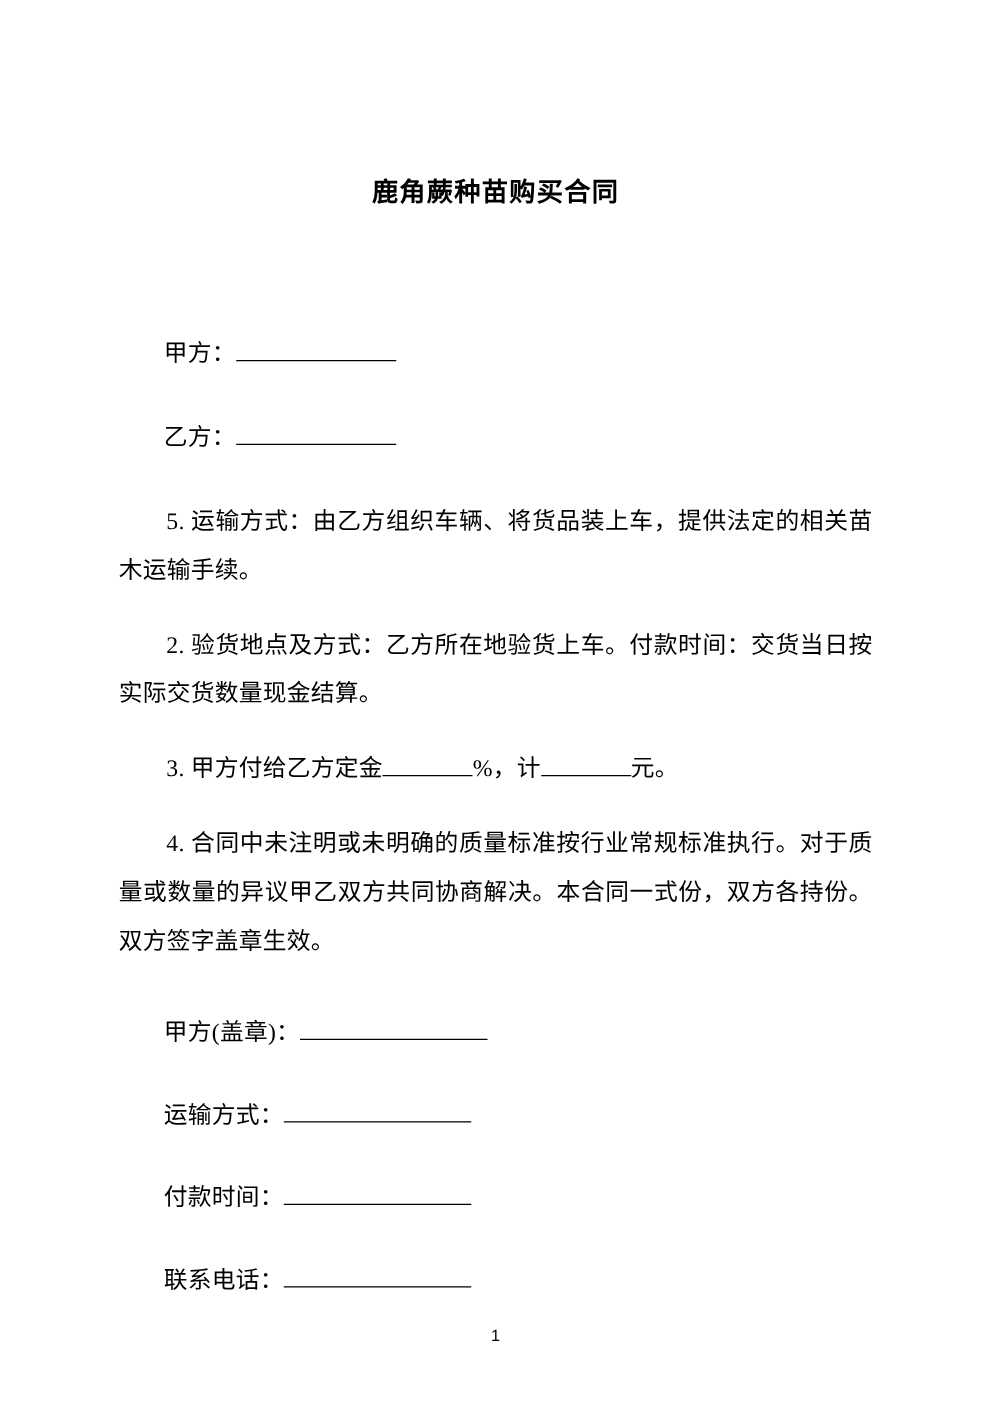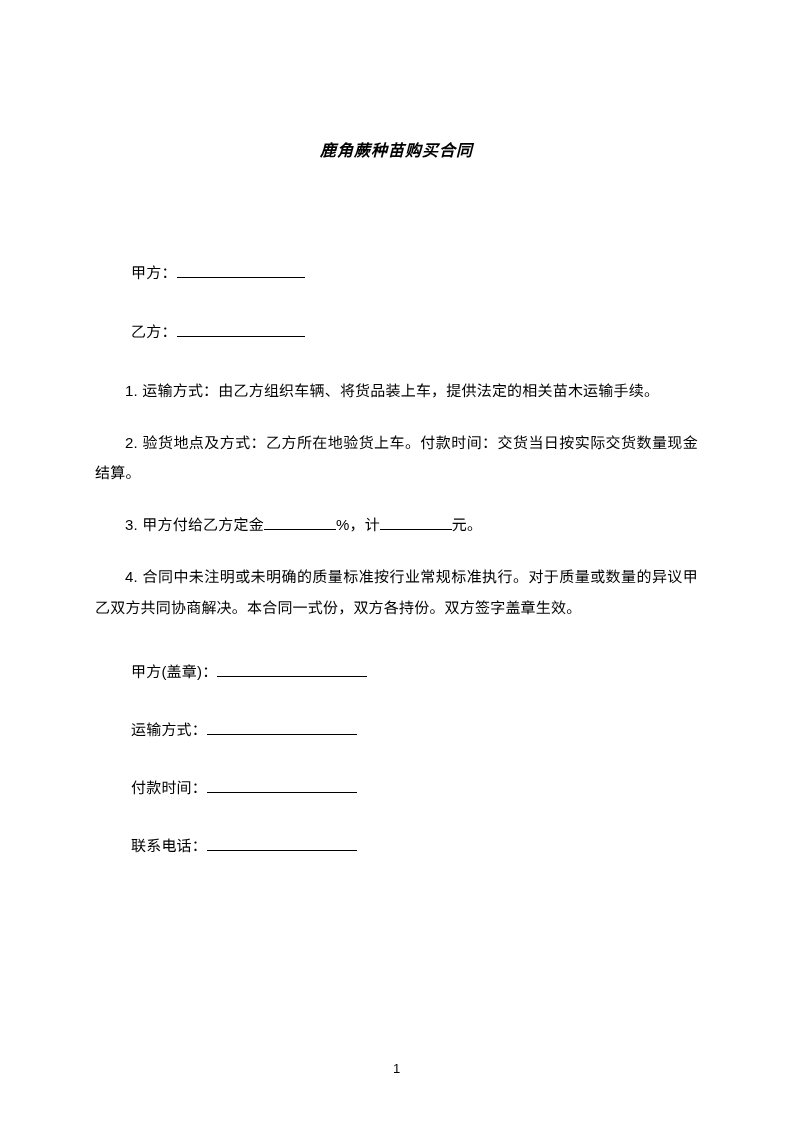--- a/index.html
+++ b/index.html
@@ -17,38 +17,38 @@
   }
   .page {
     width: 793px;
     height: 1122px;
     box-sizing: border-box;
     padding: 0;
     position: relative;
   }
   .doc-title {
     text-align: center;
-    font-size: 16px;
+    font-size: 21px;
     font-weight: bold;
     letter-spacing: 1px;
     margin: 0;
     padding-top: 140px;
     line-height: 1.4;
-    font-style: italic;
   }
   .body-area {
     padding: 0 95px 0 95px;
     margin-top: 96px;
   }
   .para {
-    font-size: 15px;
+    font-size: 19px;
     line-height: 2.05;
     margin: 0 0 21px 0;
     text-align: justify;
     letter-spacing: 0.2px;
+    font-family: Liberation Serif, serif;
   }
   .para.indent {
     text-indent: 2em;
   }
   .para.signature {
     margin-bottom: 27px;
     text-indent: 0;
     padding-left: 36px;
   }
   .para.field {
@@ -89,21 +89,21 @@
 
     <p class="para field">
       <span>甲方：</span><span class="blank blank-md"></span>
     </p>
 
     <p class="para field">
       <span>乙方：</span><span class="blank blank-md"></span>
     </p>
 
 
-    <p class="para indent">1. 运输方式：由乙方组织车辆、将货品装上车，提供法定的相关苗木运输手续。</p>
+    <p class="para indent">5. 运输方式：由乙方组织车辆、将货品装上车，提供法定的相关苗木运输手续。</p>
 
     <p class="para indent">2. 验货地点及方式：乙方所在地验货上车。付款时间：交货当日按实际交货数量现金结算。</p>
 
     <p class="para indent">
       <span>3. 甲方付给乙方定金</span><span class="blank blank-sm"></span><span>%，计</span><span class="blank blank-sm"></span><span>元。</span>
     </p>
 
     <p class="para indent">4. 合同中未注明或未明确的质量标准按行业常规标准执行。对于质量或数量的异议甲乙双方共同协商解决。本合同一式份，双方各持份。双方签字盖章生效。</p>
 
     <div class="spacer-block">

